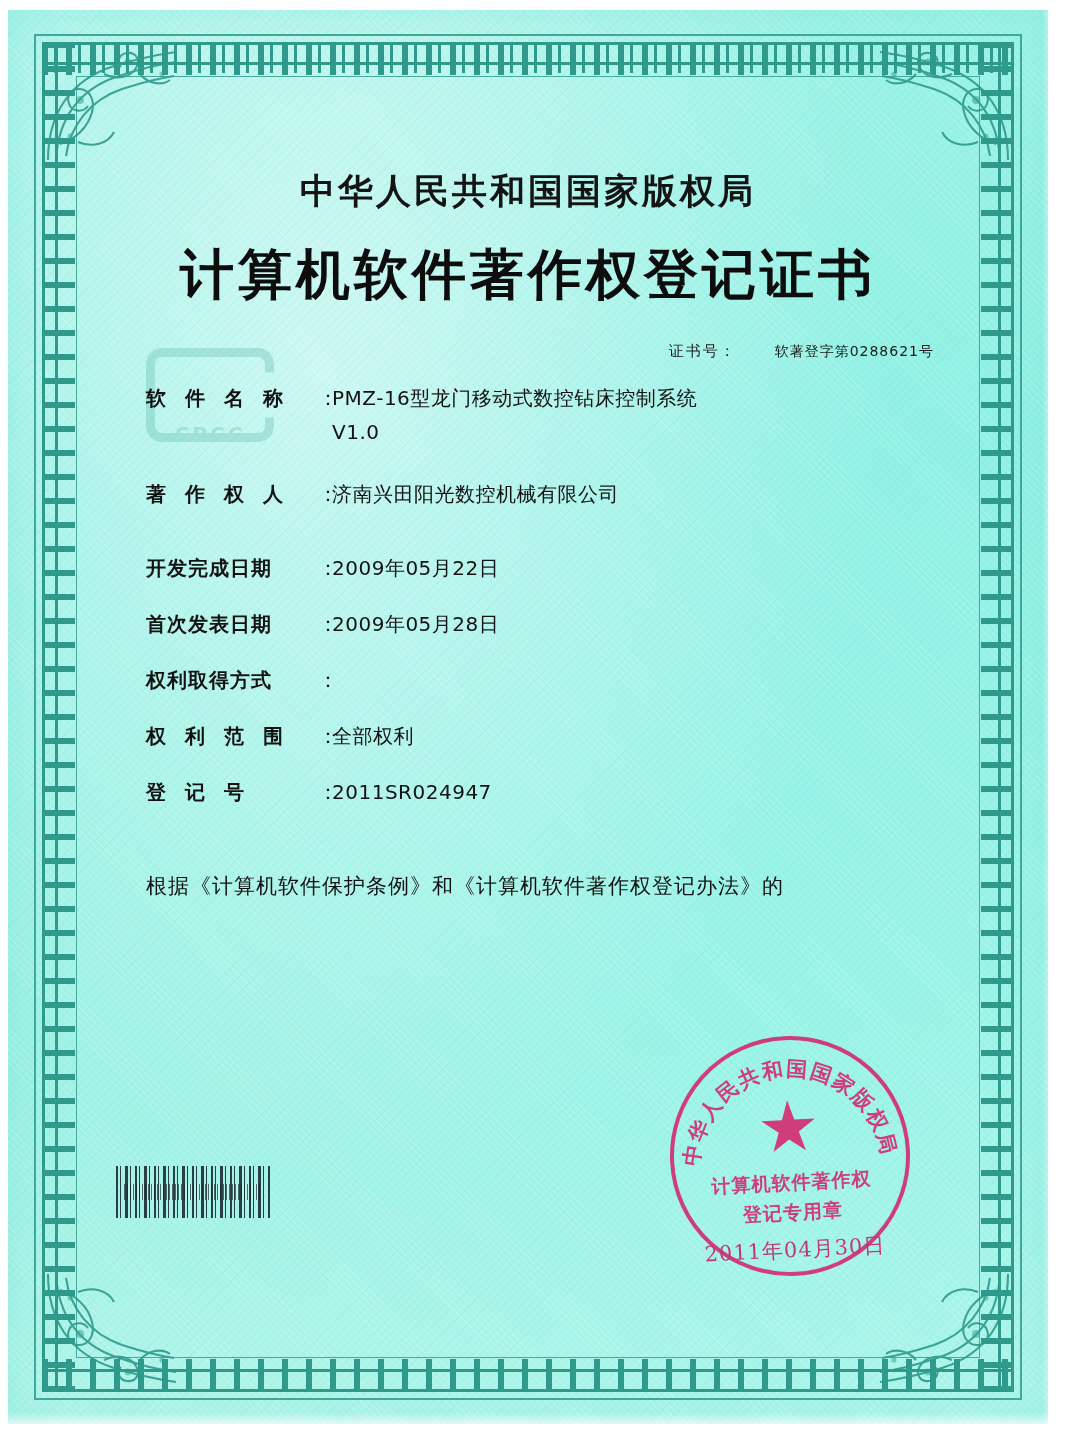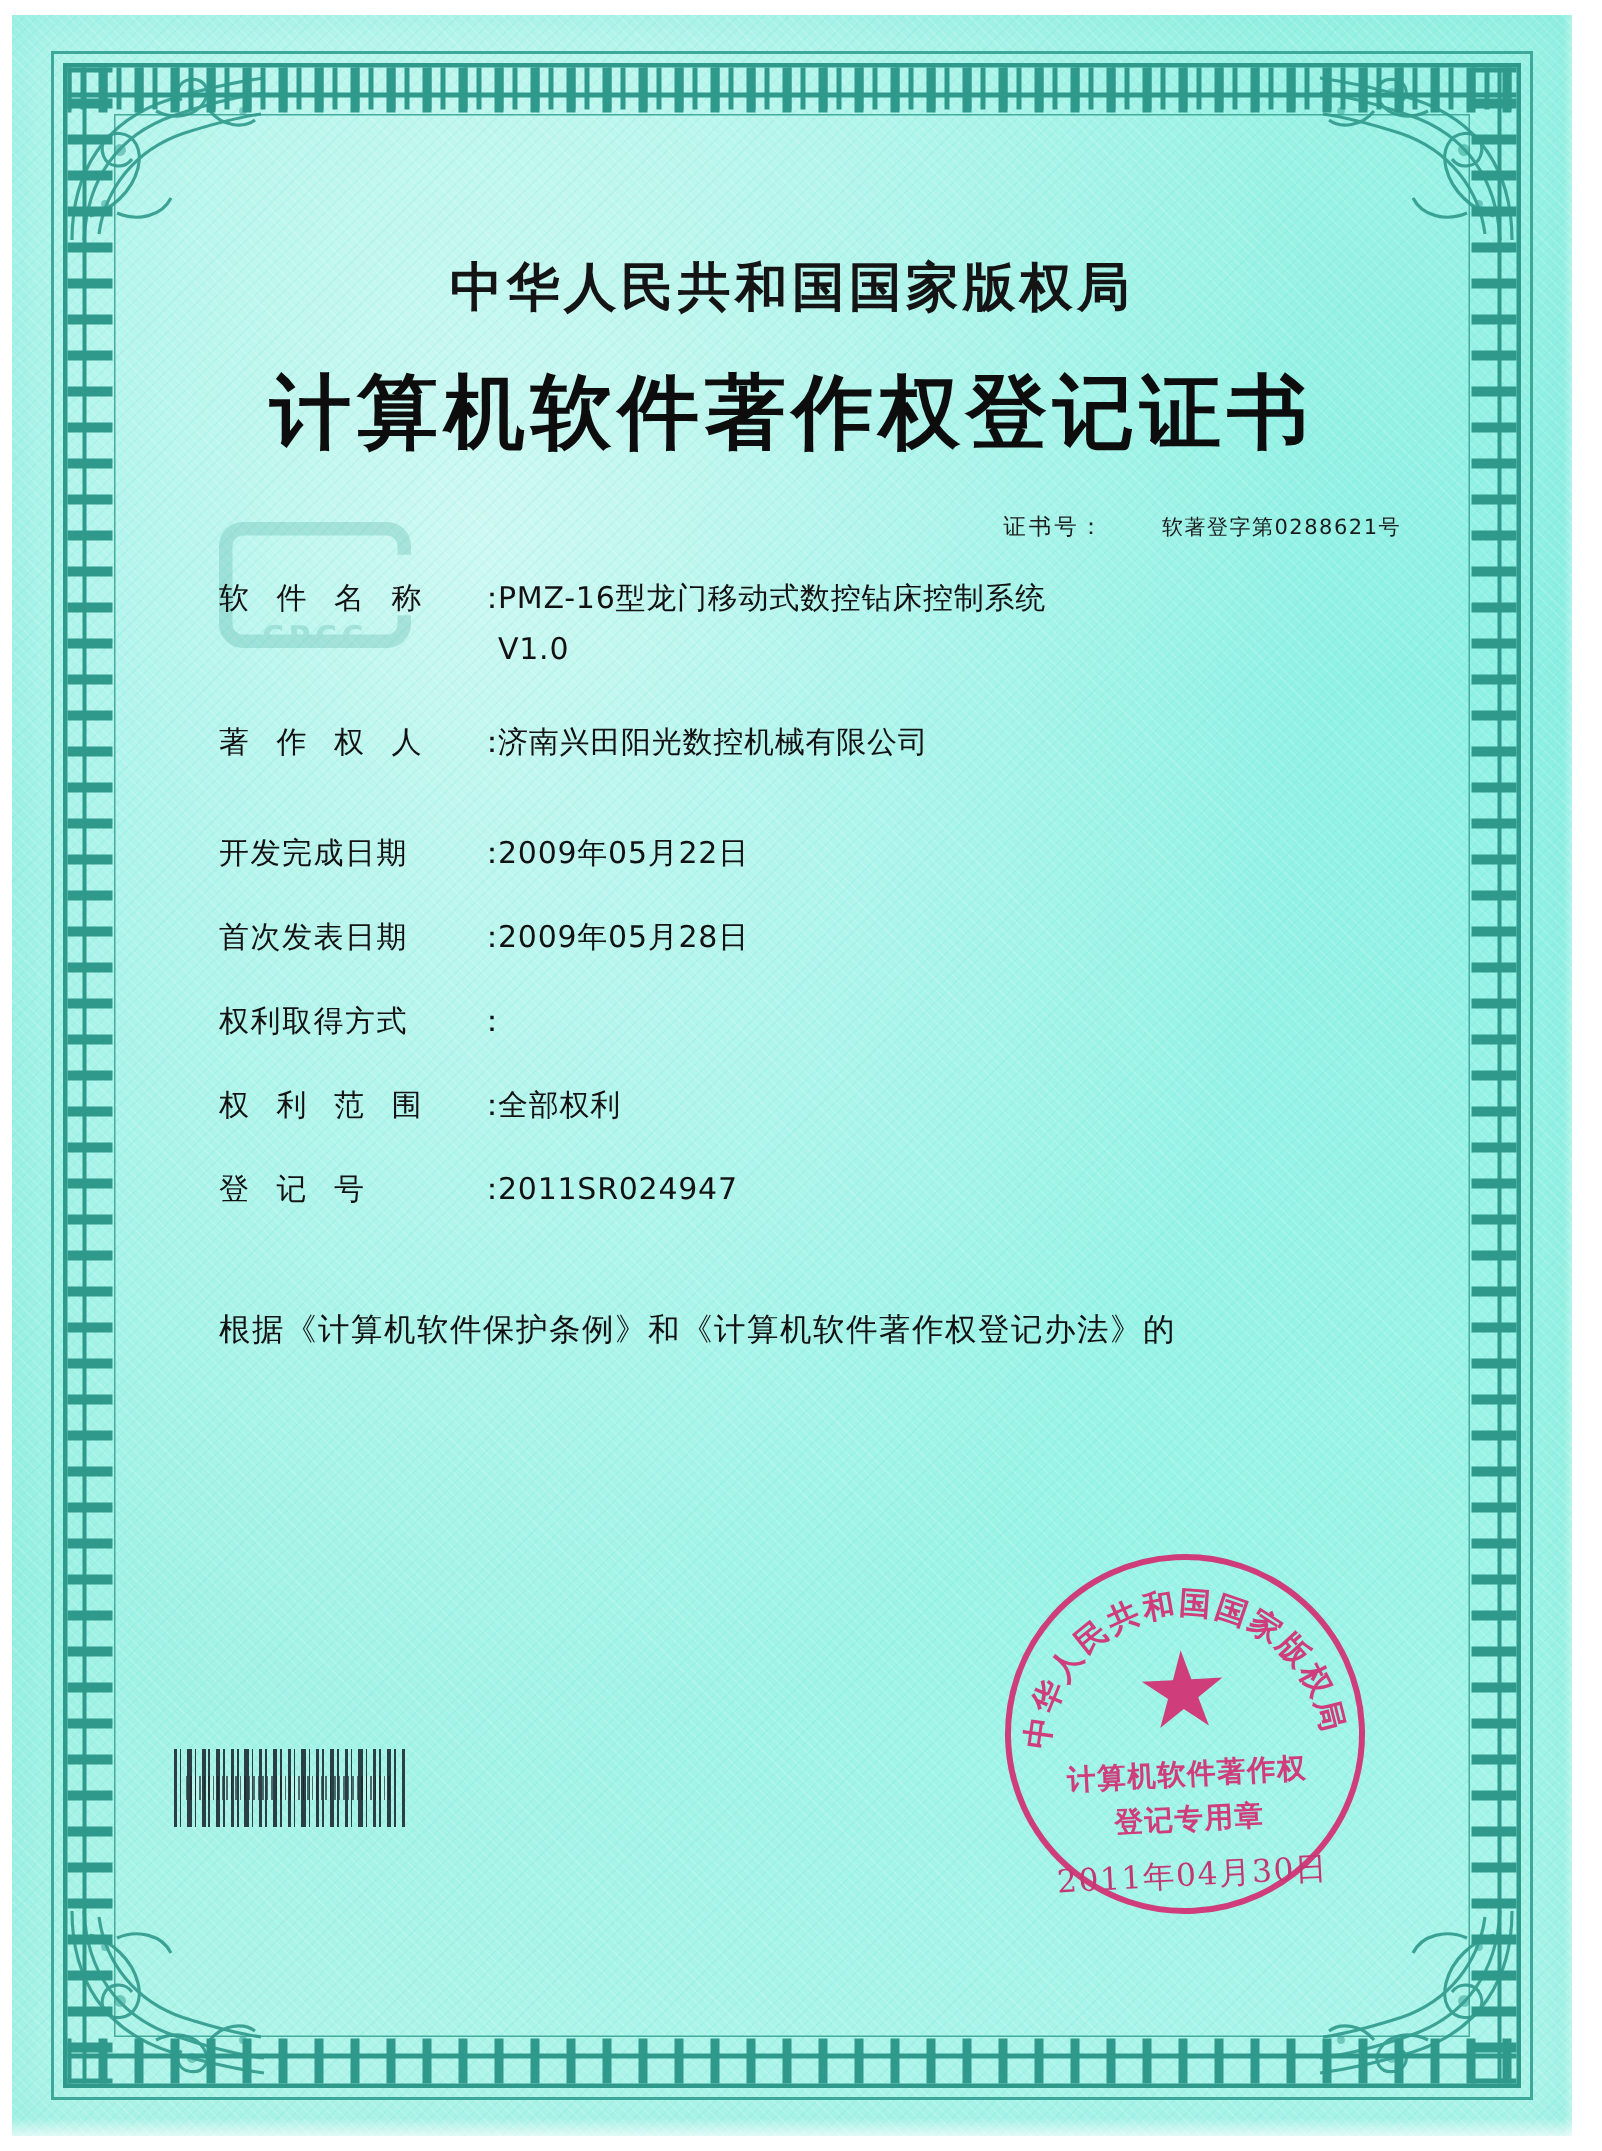--- a/index.html
+++ b/index.html
@@ -169,20 +169,21 @@
     margin-bottom: 6px;
     font-size: 20px;
     line-height: 34px;
     color: #121212;
   }
   .field-label {
     width: 172px;
     flex: 0 0 172px;
     letter-spacing: 6px;
     white-space: nowrap;
+    font-weight: bold;
   }
   .field-label.tight { letter-spacing: 1px; }
   .field-colon {
     width: 14px;
     flex: 0 0 14px;
   }
   .field-value {
     flex: 1;
     letter-spacing: 0.5px;
   }
@@ -287,21 +288,21 @@
     letter-spacing: 1px;
     color: #c71e61;
   }
 
   
   .watermark {
     position: absolute;
     left: 138px;
     top: 338px;
     width: 128px;
-    height: 84px;
+    height: 94px;
     opacity: .22;
     color: #2a8d80;
     pointer-events: none;
   }
   .watermark .wm-c {
     position: absolute;
     inset: 0;
     border: 9px solid #2f9a8c;
     border-radius: 16px;
     clip-path: polygon(0 0, 100% 0, 100% 26%, 34% 26%, 34% 74%, 100% 74%, 100% 100%, 0 100%);

